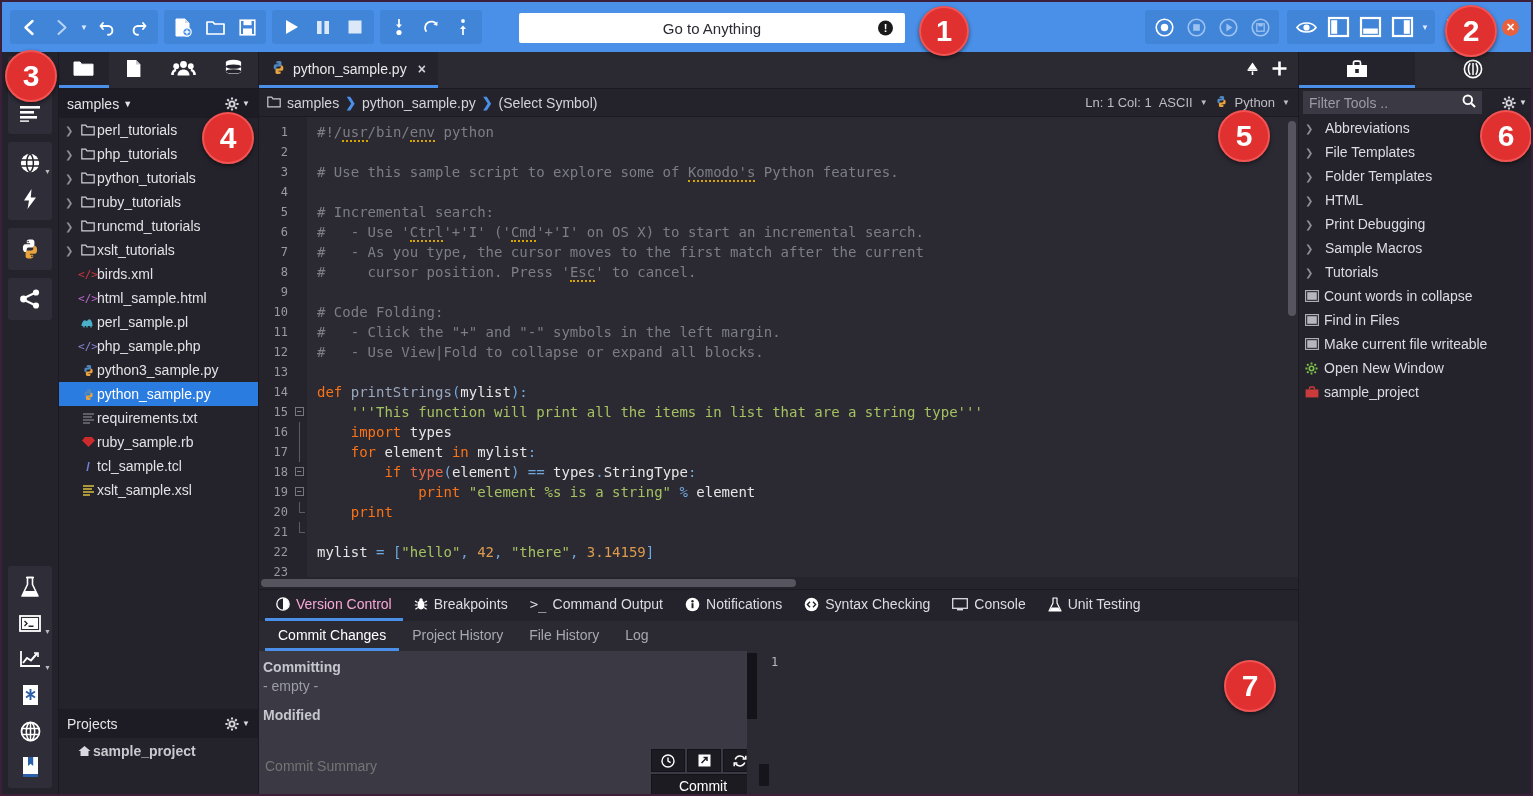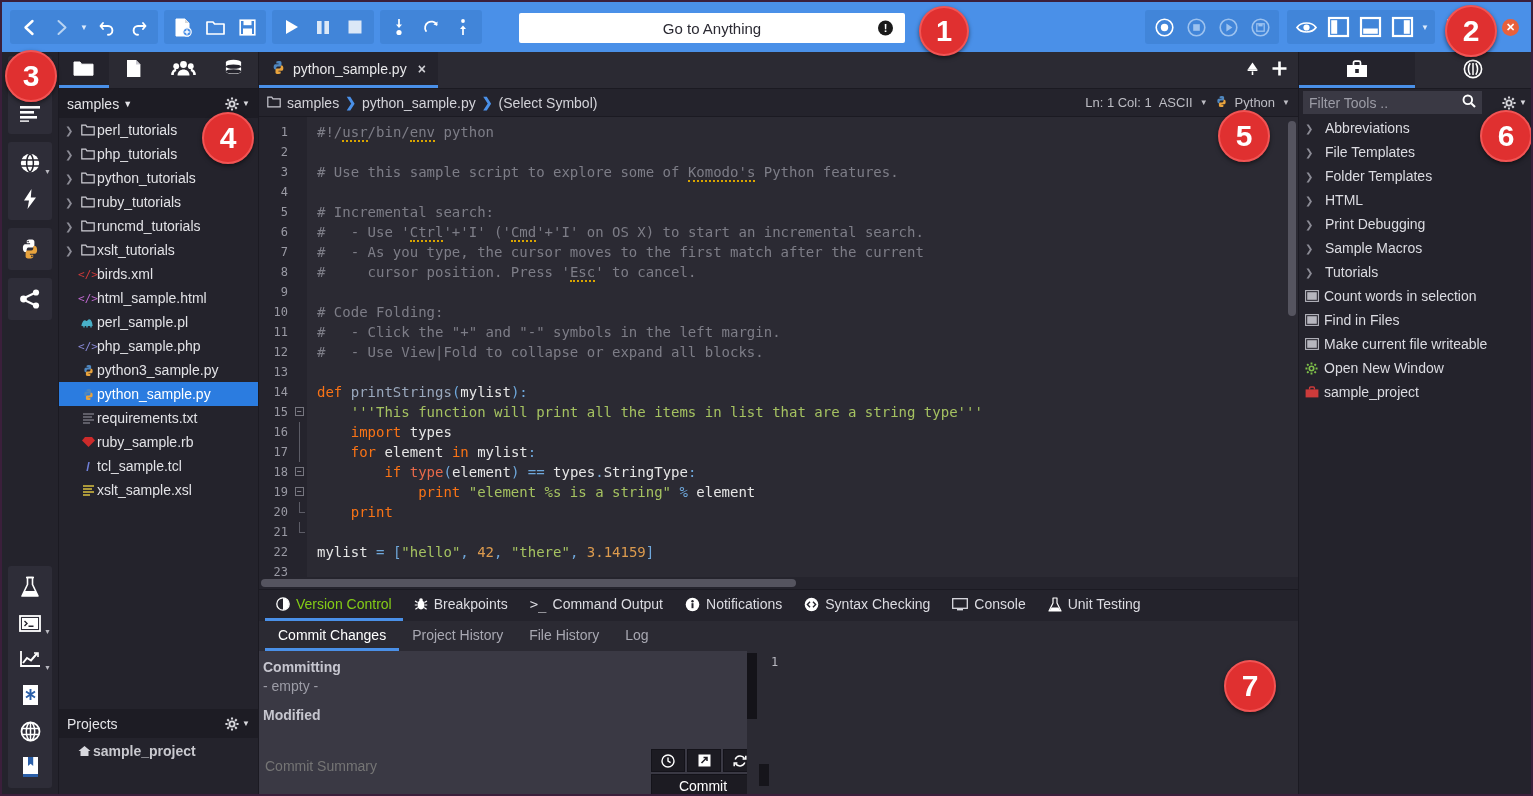--- a/index.html
+++ b/index.html
@@ -95,21 +95,21 @@
   .vscroll { position:absolute; right:2px; top:4px; width:8px; bottom:14px; }
   .vthumb { position:absolute; right:0; top:0; width:8px; height:195px; background:#55545f; border-radius:4px;}
   .hscroll { position:absolute; left:0; right:0; bottom:0; height:12px; background:#25242d;}
   .hthumb { position:absolute; left:2px; top:2px; width:535px; height:8px; background:#55545f; border-radius:4px;}
 
   
   .bpanel { height:209px; background:#24232c; border-top:1px solid #1b1a22; display:flex; flex-direction:column;}
   .btabs { height:31px; display:flex; align-items:center; background:#24232c; padding-left:6px; gap:0;}
   .btab { display:flex; align-items:center; gap:6px; padding:0 11px; height:31px; color:#dcdce2;
      font-size:14px; cursor:pointer; border-bottom:3px solid transparent;}
-  .btab.active { border-bottom-color:#4a90e8; color:#84cc16;}
+  .btab.active { border-bottom-color:#4a90e8; color:#f9a8d4;}
   .subtabs { height:30px; background:#2b2a33; display:flex; align-items:stretch; padding-left:6px;}
   .stab { display:flex; align-items:center; padding:0 13px; color:#a8a8b2; font-size:14px; cursor:pointer;
      border-bottom:3px solid transparent;}
   .stab.active { color:#fff; border-bottom-color:#4a90e8;}
   .bcontent { flex:1; display:flex; background:#2b2a33; position:relative; overflow:hidden;}
   .commitpane { width:498px; background:#3a3944; position:relative; display:flex; flex-direction:column;}
   .cgroup { padding:6px 0 0 4px;}
   .cghdr { color:#c6c6cf; font-weight:bold; font-size:14px; padding:2px 0;}
   .cempty { color:#9d9da7; font-size:14px; padding:1px 0;}
   .csum { flex:1; display:flex; align-items:flex-start; }
@@ -987,21 +987,21 @@
             <span class="tw">❯</span>
             <span style="padding-left: 6px;">Tutorials</span>
           </div>
           <div class="toolrow">
             <span class="tw" style="width: 17px; flex: 0 0 17px; display: flex; align-items: center;">
               <svg width="14" height="12" viewBox="0 0 14 12">
                 <rect x="0.6" y="0.6" width="12.8" height="10.8" fill="none" stroke="#b6b6be" stroke-width="1.1"></rect>
                 <rect x="2.2" y="2.2" width="9.6" height="7.6" fill="#b6b6be"></rect>
               </svg>
             </span>
-            <span style="padding-left: 2px;">Count words in selection</span>
+            <span style="padding-left: 2px;">Count words in collapse</span>
           </div>
           <div class="toolrow">
             <span class="tw" style="width: 17px; flex: 0 0 17px; display: flex; align-items: center;">
               <svg width="14" height="12" viewBox="0 0 14 12">
                 <rect x="0.6" y="0.6" width="12.8" height="10.8" fill="none" stroke="#b6b6be" stroke-width="1.1"></rect>
                 <rect x="2.2" y="2.2" width="9.6" height="7.6" fill="#b6b6be"></rect>
               </svg>
             </span>
             <span style="padding-left: 2px;">Find in Files</span>
           </div>

